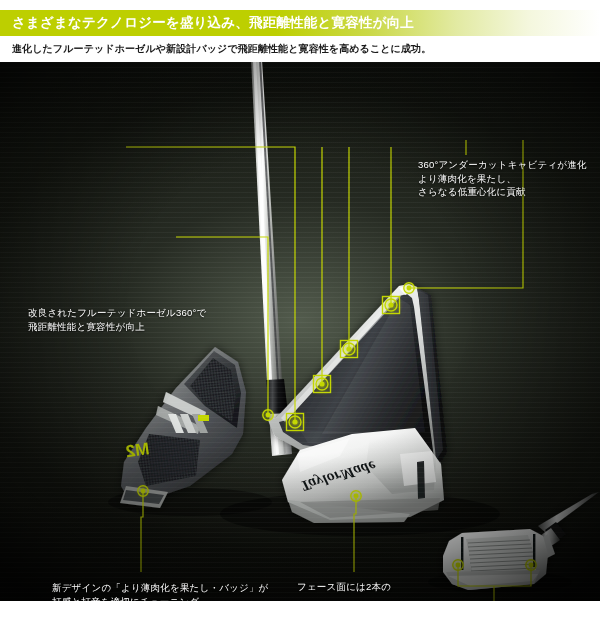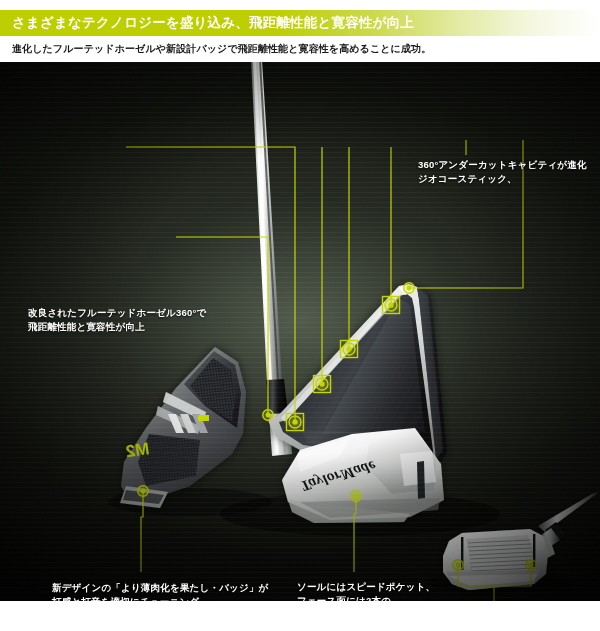--- a/index.html
+++ b/index.html
@@ -85,21 +85,21 @@
     inset: 0;
     background: radial-gradient(ellipse 70% 70% at 50% 45%, rgba(0,0,0,0) 40%, rgba(0,0,0,0.55) 85%, rgba(0,0,0,0.8) 100%);
     pointer-events: none;
   }
 
   
   .note {
     position: absolute;
     font-size: 9.5px;
     line-height: 13.5px;
-    font-weight: bold;
+    font-weight: normal;
     color: #ffffff;
     white-space: nowrap;
     letter-spacing: 0.2px;
     text-shadow: 0 1px 2px rgba(0,0,0,0.9);
   }
   .note .ln { display: block; }
 
   #note-cavity   { left: 418px; top: 96px; }
   #note-feelrib  { left: 72px;  top: 136px; }
   #note-hozel    { left: 28px;  top: 244px; }
@@ -456,36 +456,36 @@
           <circle cx="391" cy="243" r="2.6" fill="#c3d600"></circle>
         </g>
       </g>
     </svg>
 
     <div id="scanlines"></div>
     <div id="vignette"></div>
 
     <div class="note" id="note-cavity">
       <span class="ln">360°アンダーカットキャビティが進化</span>
-      <span class="ln">ジオコースティック、</span>
+      <span class="ln">より薄肉化を果たし、</span>
+      <span class="ln">さらなる低重心化に貢献</span>
     </div>
 
 
     <div class="note" id="note-hozel">
       <span class="ln">改良されたフルーテッドホーゼル360°で</span>
       <span class="ln">飛距離性能と寛容性が向上</span>
     </div>
 
     <div class="note" id="note-badge">
       <span class="ln">新デザインの「より薄肉化を果たし・バッジ」が</span>
       <span class="ln">打感と打音を適切にチューニング</span>
     </div>
 
     <div class="note" id="note-sole">
-      <span class="ln">ソールにはスピードポケット、</span>
       <span class="ln">フェース面には2本の</span>
 
     </div>
 
   </div>
 
   <div id="footer-strip"></div>
 
 </div>
 

